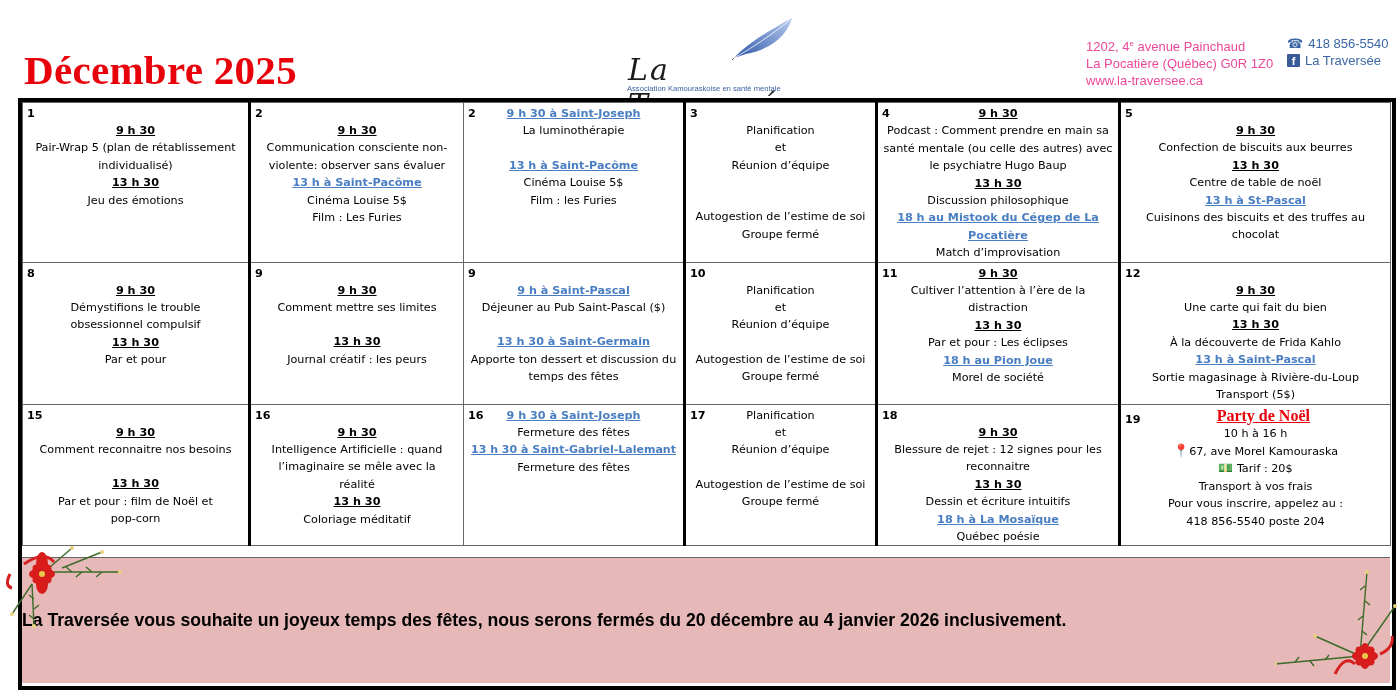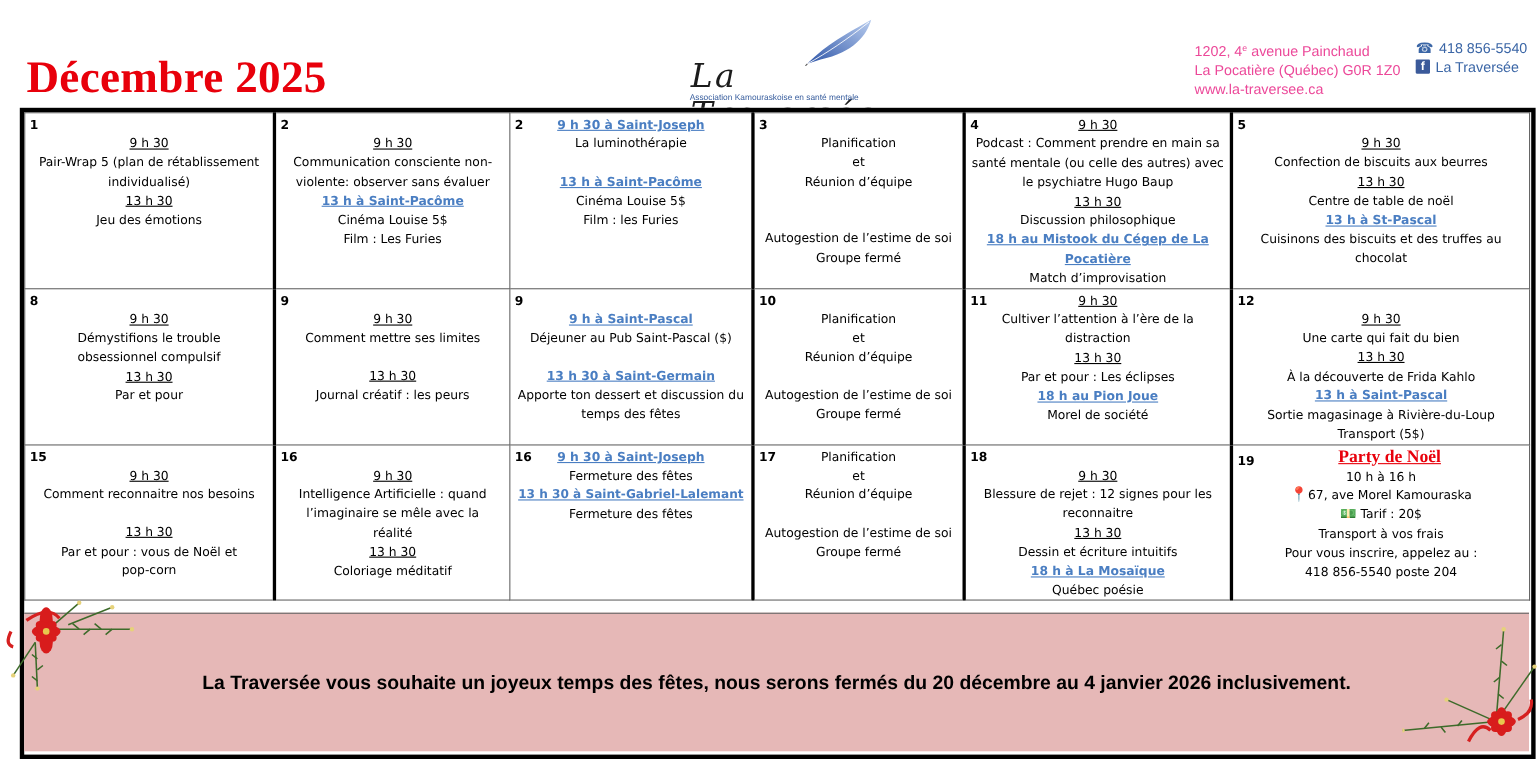--- a/index.html
+++ b/index.html
@@ -46,30 +46,30 @@
   table.cal td {
     vertical-align: top; text-align: center; border: 1px solid #666;
     padding: 2px 4px 0 4px; line-height: 17.4px;
   }
   .thick-l { border-left: 3px solid #000 !important; }
   .thin-l { border-left: 1px solid #ccc !important; }
   .r1 td { height: 157px; }
   .r2 td { height: 139px; }
   .r3 td { height: 139px; margin-top: 46px; }
   .daynum { display: block; text-align: left; font-weight: bold; height: 17px; }
-  .t { font-weight: normal; text-decoration: underline; display: block; }
+  .t { font-weight: bold; text-decoration: underline; display: block; }
   .lnk { color: #4a7ec2; font-weight: bold; text-decoration: underline; display: block; }
   .ln { display: block; }
   .gap { display: block; height: 17px; }
   .party { font-family: "Liberation Serif", serif; color: #e8000b; font-weight: bold; font-size: 16px; text-decoration: underline; display: block; line-height: 18px; }
 
   .banner {
     position: absolute; left: 0; top: 455px; width: 1368px; height: 126px;
     background: #e6b8b7; border-top: 1px solid #666;
-    display: flex; align-items: center; justify-content: center;
+    display: flex; align-items: center; 
   }
   .banner span {
     font-family: "Liberation Sans", sans-serif; font-weight: bold; font-size: 17.6px; color: #000;
     margin-top: 0px;
   }
   .deco { position: absolute; }
 </style>
 </head>
 <body>
 
@@ -228,21 +228,21 @@
       </td>
     </tr>
 
     <tr class="r3">
       <td>
         <span class="daynum">15</span>
         <span class="t">9 h 30</span>
         <span class="ln">Comment reconnaitre nos besoins</span>
         <span class="gap"></span>
         <span class="t">13 h 30</span>
-        <span class="ln" style="padding:0 20px">Par et pour : vous de Noël et pop-corn</span>
+        <span class="ln" style="padding:0 20px">Par et pour : film de Noël et pop-corn</span>
       </td>
       <td class="thick-l">
         <span class="daynum">16</span>
         <span class="t">9 h 30</span>
         <span class="ln" style="padding:0 10px">Intelligence Artificielle : quand l’imaginaire se mêle avec la réalité</span>
         <span class="t">13 h 30</span>
         <span class="ln">Coloriage méditatif</span>
       </td>
       <td class="thin-l">
         <span class="daynum" style="float:left;height:0">16</span>

